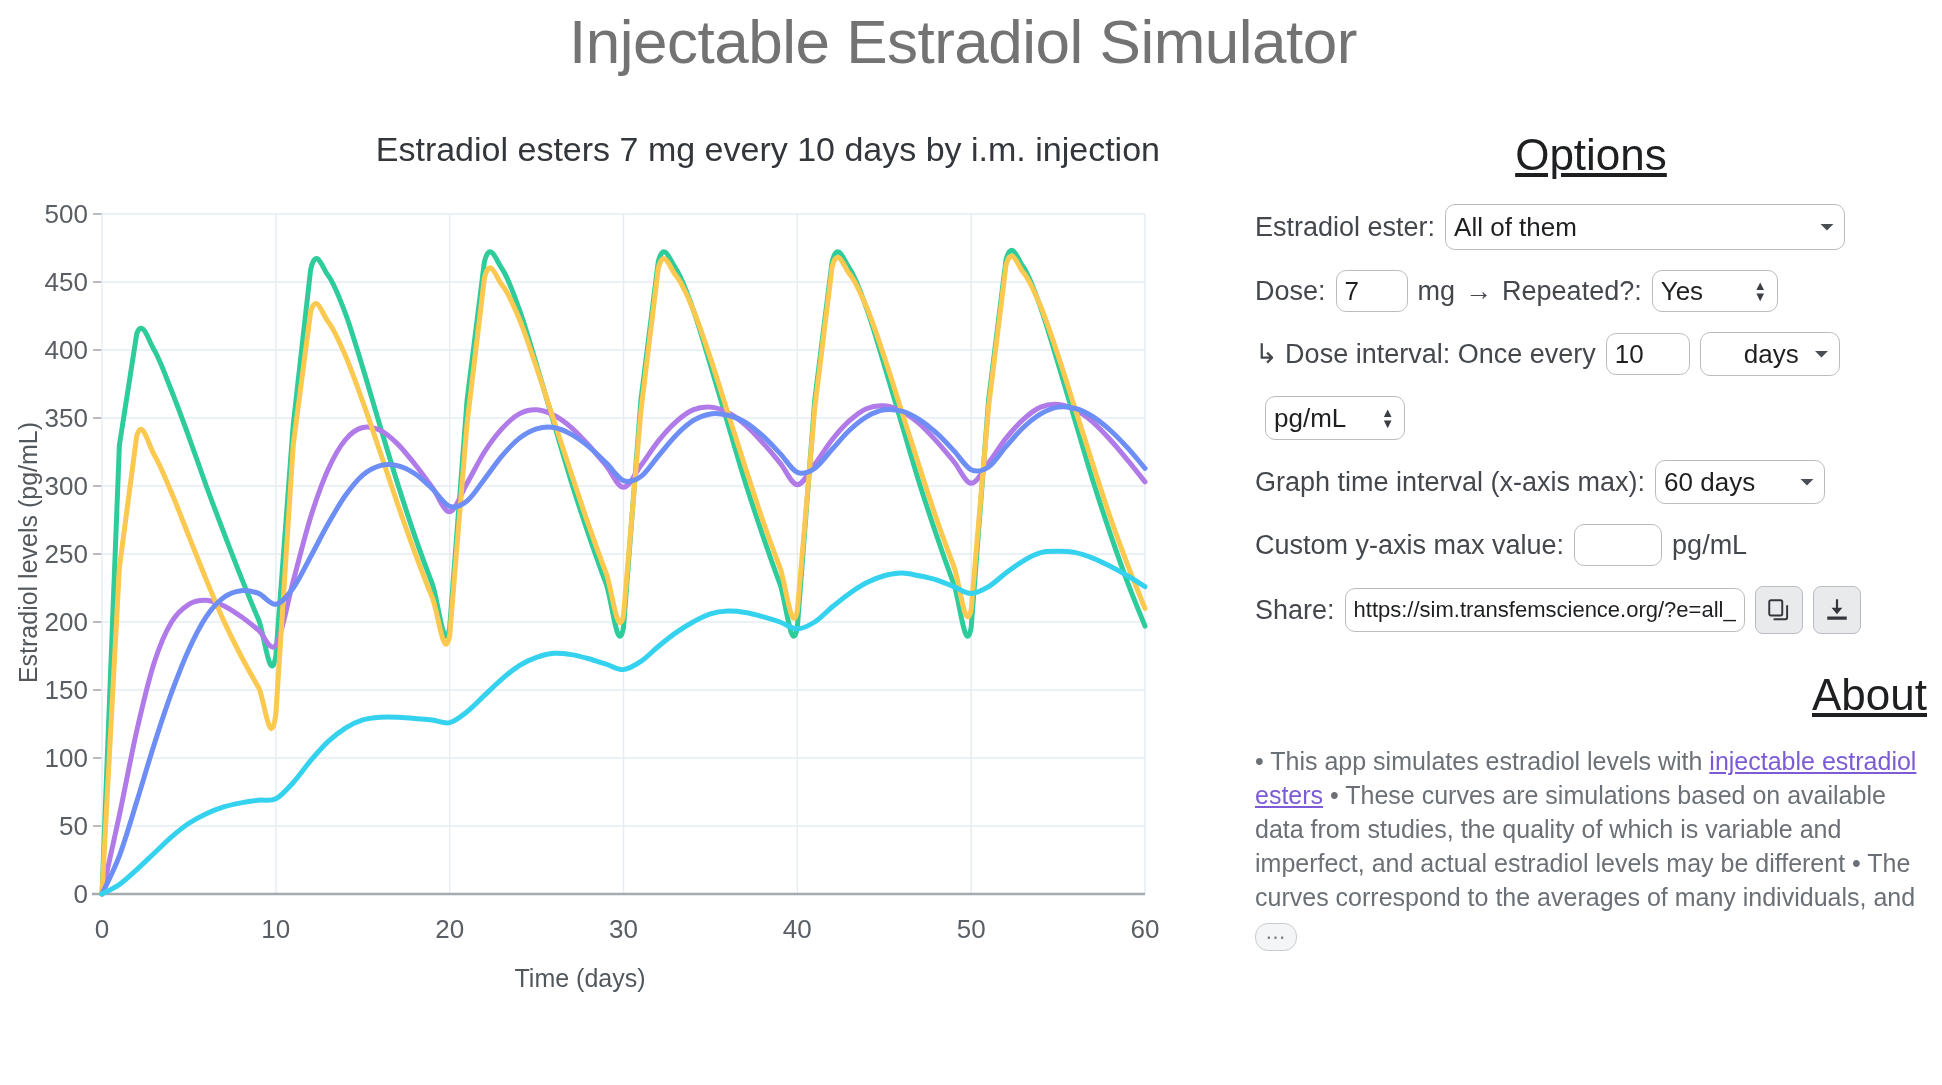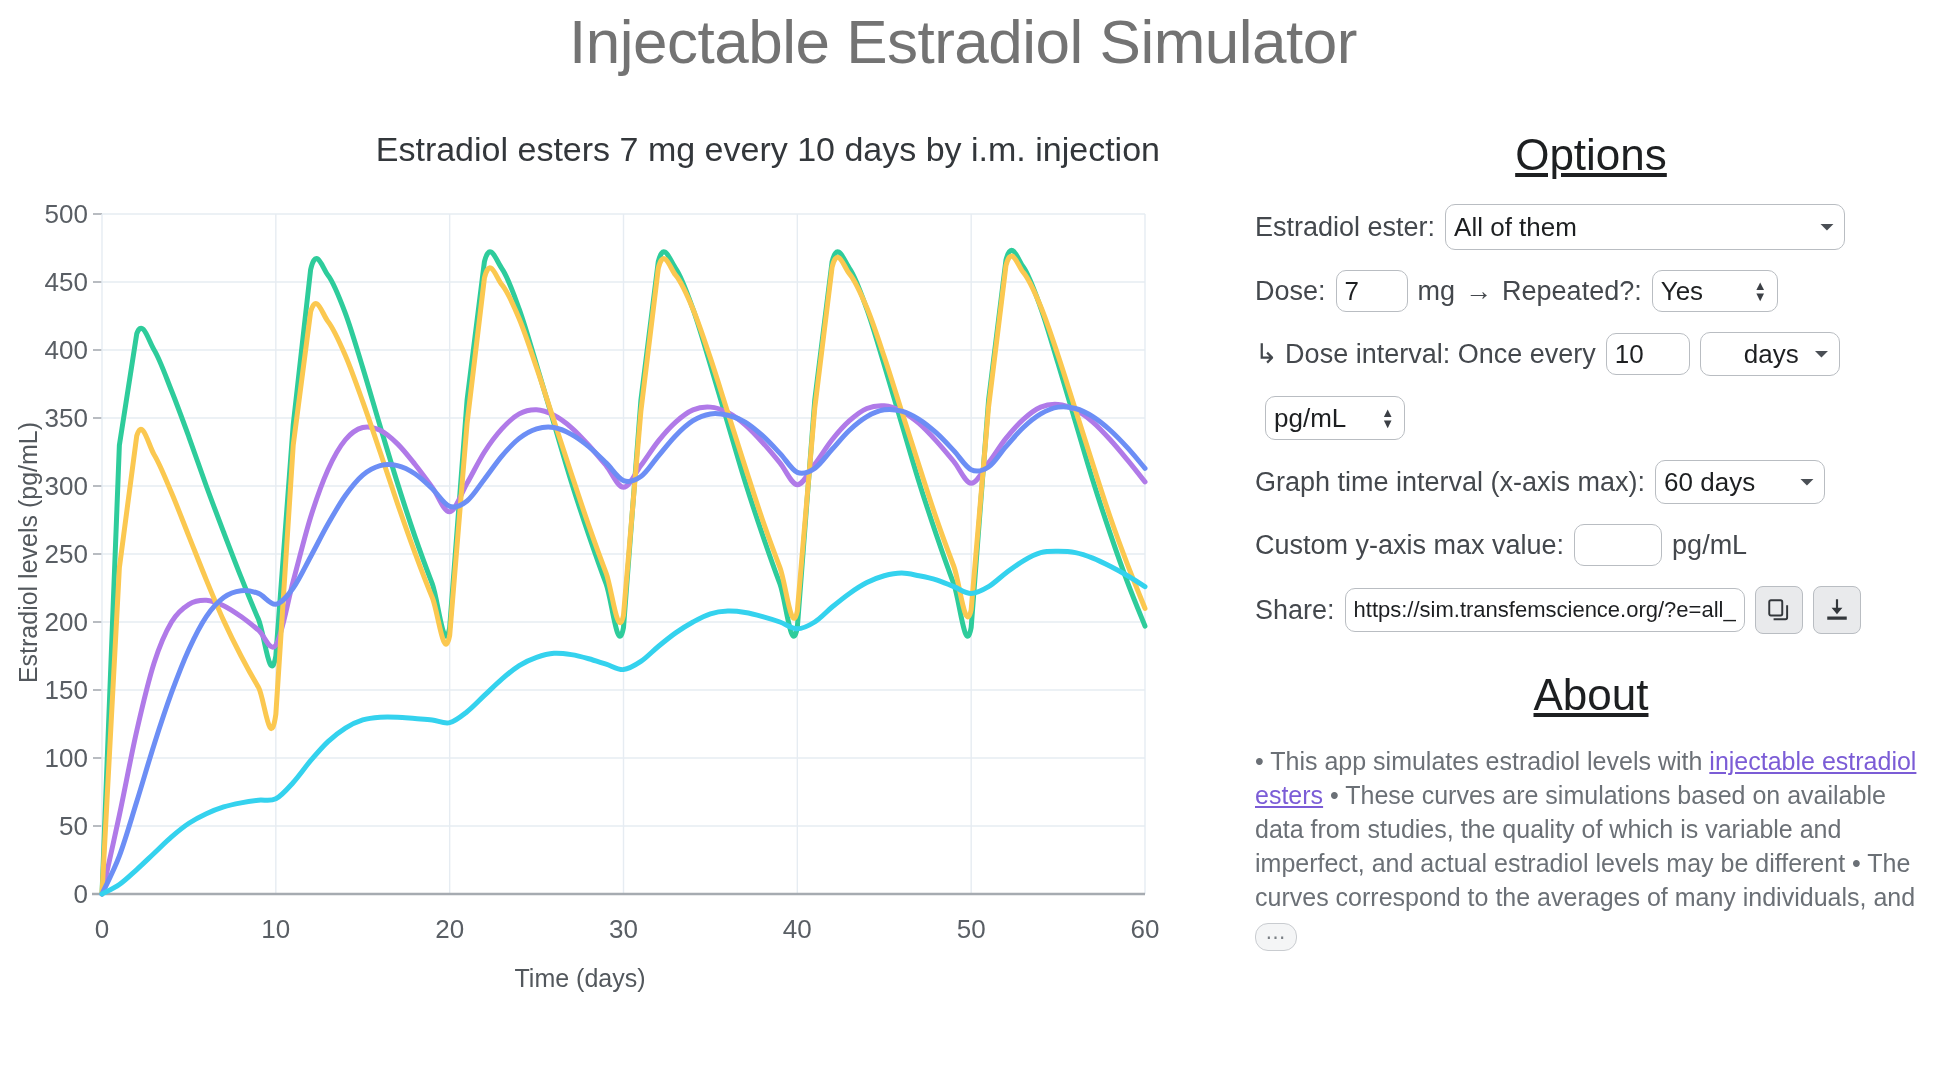--- a/index.html
+++ b/index.html
@@ -255,19 +255,19 @@
       <span class="iconbtn">
         <span>
           <svg width="26" height="26" viewBox="0 0 24 24" fill="#33373b">
             <path d="M11 2h2v8h4l-5 6-5-6h4z"></path>
             <path d="M3 18h18v3H3z"></path>
           </svg>
         </span>
       </span>
     </div>
 
-    <div class="panel-head" style="margin-top:34px;">About</div>
+    <div class="panel-head" style="margin-top:34px;text-align:right;">About</div>
 
     <div class="about-body">
       <span>• This app simulates estradiol levels with </span><a href="#">injectable estradiol esters</a><span> • These curves are simulations based on available data from studies, the quality of which is variable and imperfect, and actual estradiol levels may be different • The curves correspond to the averages of many individuals, and </span><span class="ellipsis-btn">⋯</span>
     </div>
   </div>
 </div>
 
 </body></html>

